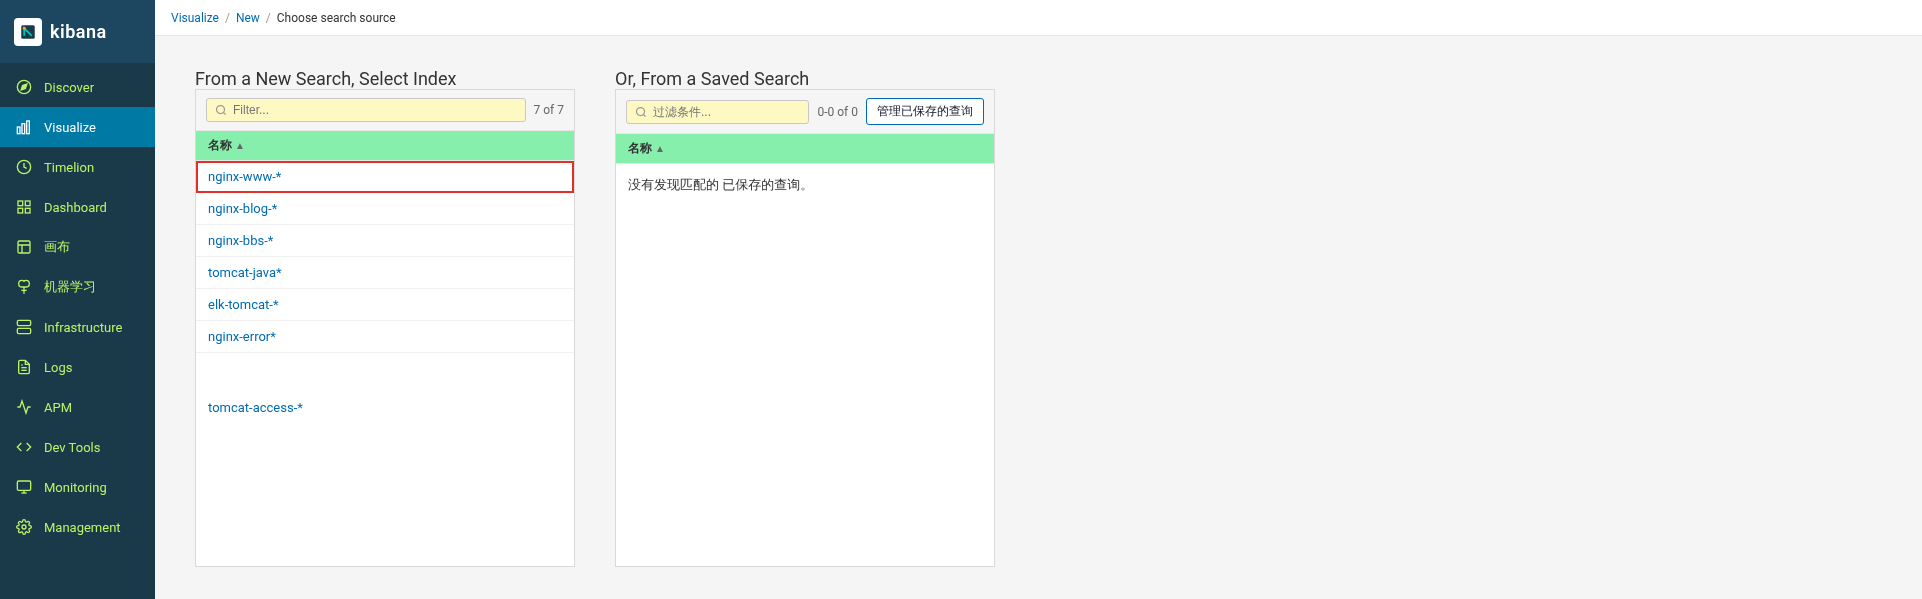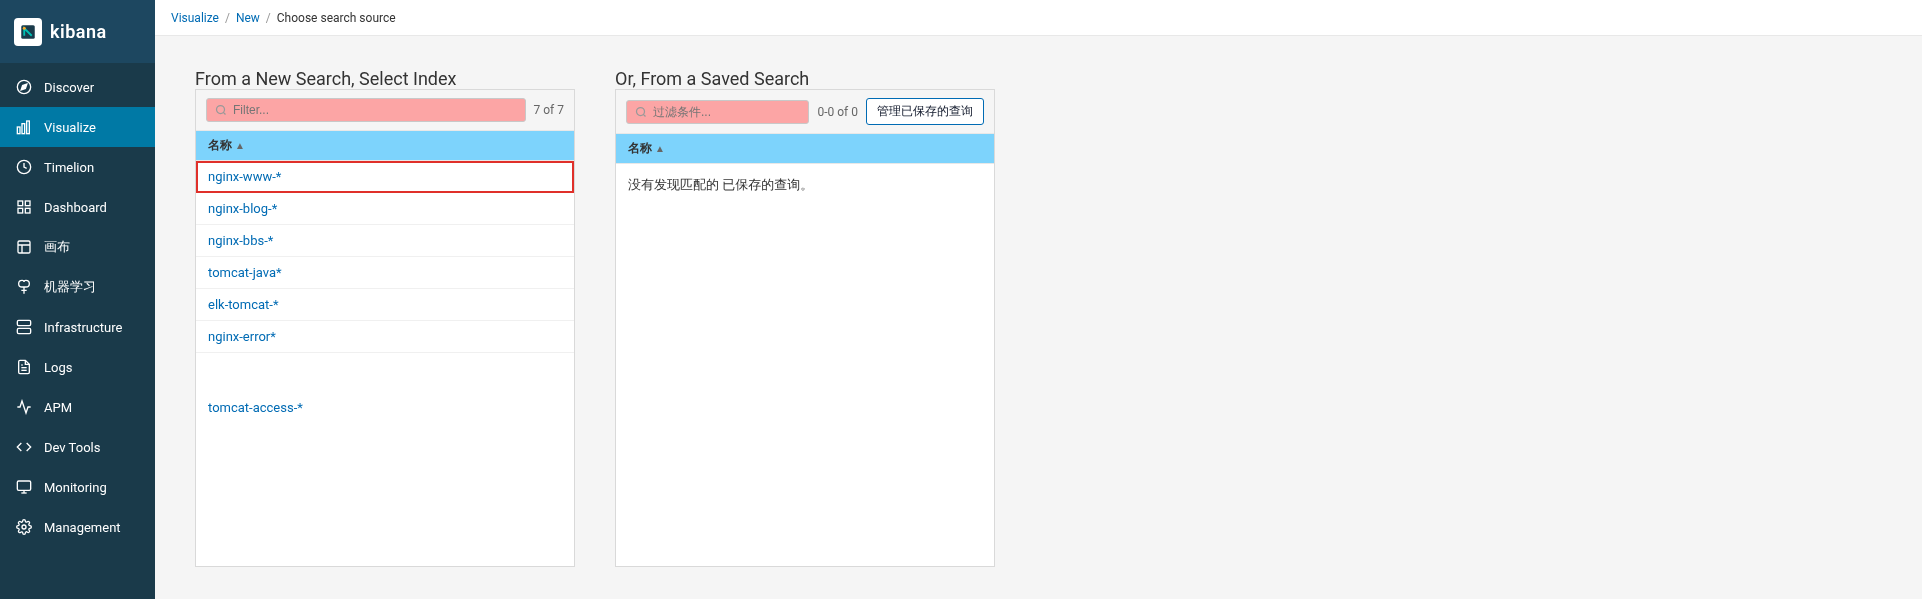--- a/index.html
+++ b/index.html
@@ -37,21 +37,21 @@
       color: #ffffff;
       font-size: 18px;
       font-weight: 600;
       letter-spacing: 0.5px;
     }
     .sidebar-nav { flex: 1; overflow-y: auto; padding: 4px 0; }
     .sidebar-item {
       display: flex;
       align-items: center;
       padding: 10px 14px;
-      color: #ffffff;
+      color: #bef264;
       cursor: pointer;
       font-size: 13px;
       text-decoration: none;
       transition: background 0.15s;
     }
     .sidebar-item.active { background: #0079a5; color: #ffffff; }
     .sidebar-item-icon {
       width: 20px;
       height: 20px;
       margin-right: 10px;
@@ -120,21 +120,21 @@
       align-items: center;
       padding: 8px 10px;
       border-bottom: 1px solid #e8e8e8;
       gap: 8px;
       background: #f5f5f5;
     }
     .filter-input-wrap {
       flex: 1;
       display: flex;
       align-items: center;
-      background: #fca5a5;
+      background: #fef9c3;
       border: 1px solid #c8c8c8;
       border-radius: 3px;
       padding: 4px 8px;
     }
     .filter-input-wrap svg {
       color: #999;
       margin-right: 6px;
       flex-shrink: 0;
     }
     .filter-input {
@@ -149,21 +149,21 @@
       font-size: 12px;
       color: #666;
       white-space: nowrap;
     }
 
     
     .table-header {
       display: flex;
       padding: 6px 12px;
       border-bottom: 1px solid #e8e8e8;
-      background: #7dd3fc;
+      background: #86efac;
     }
     .table-header-cell {
       font-size: 12px;
       color: #333;
       font-weight: 600;
       display: flex;
       align-items: center;
       gap: 3px;
     }
     .sort-icon { font-size: 10px; color: #666; }

